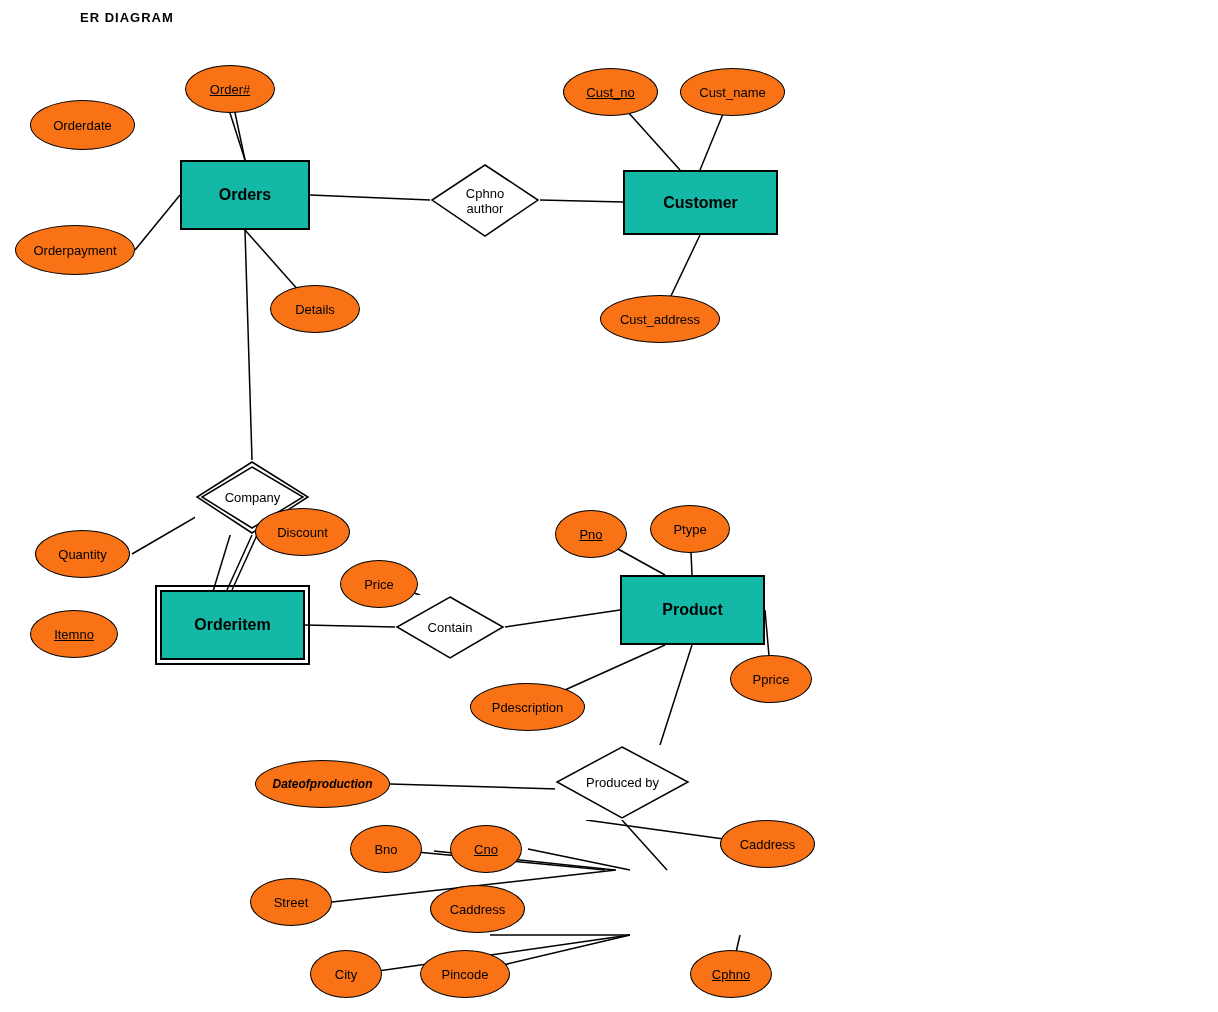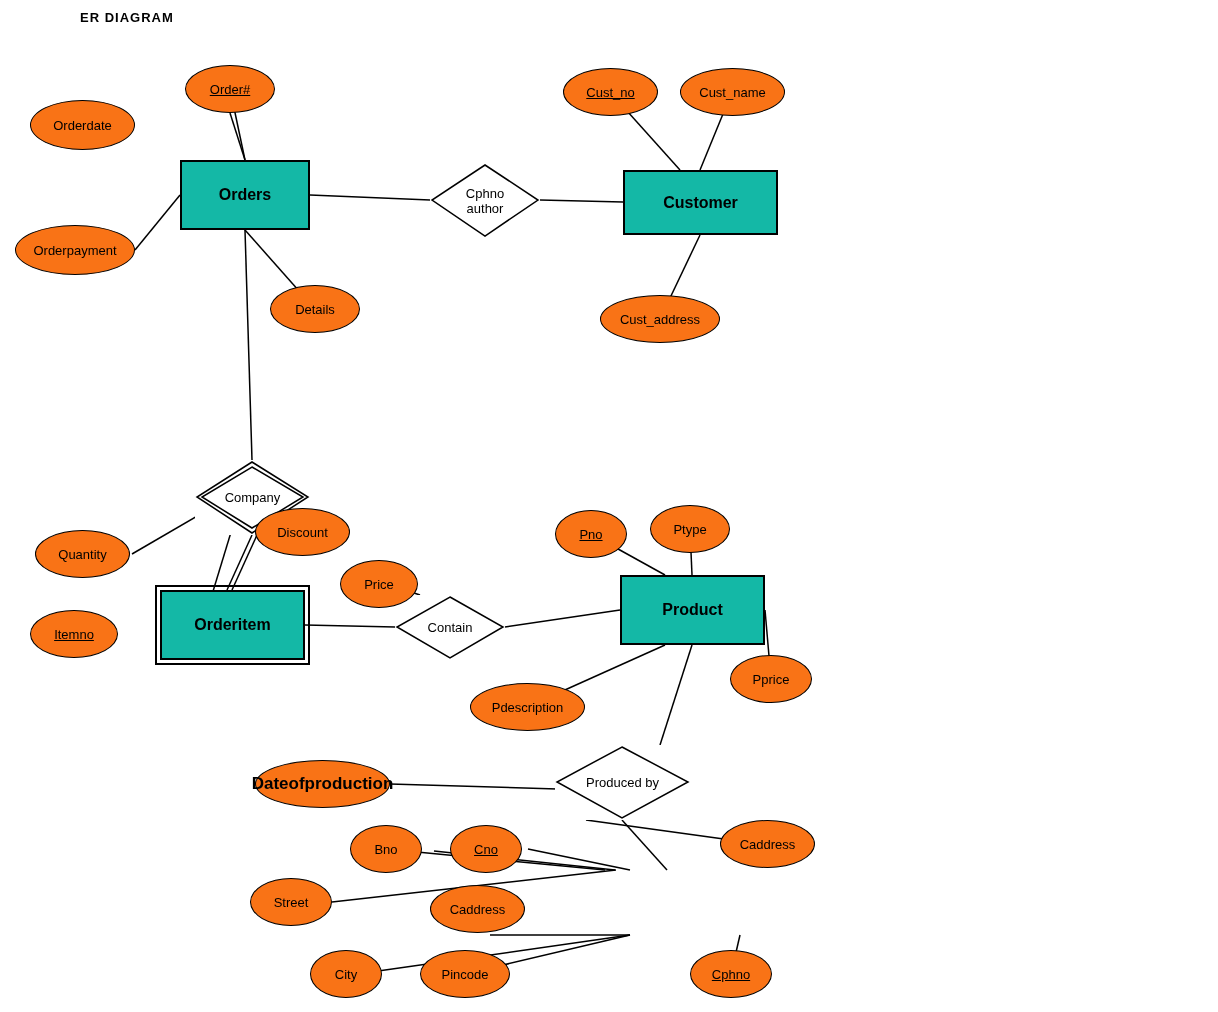--- a/index.html
+++ b/index.html
@@ -242,21 +242,21 @@
 
   <div class="attribute" style="left:470px; top:683px; width:115px; height:48px;">
     <span>Pdescription</span>
   </div>
 
   <div class="attribute" style="left:730px; top:655px; width:82px; height:48px;">
     <span>Pprice</span>
   </div>
 
   <div class="attribute" style="left:255px; top:760px; width:135px; height:48px;">
-    <span style="font-weight:bold; font-size:17px;">Dateofproduction</span>
+    <span style="font-weight:bold; font-size:12px;font-style:italic;">Dateofproduction</span>
   </div>
 
   <div class="attribute" style="left:350px; top:825px; width:72px; height:48px;">
     <span>Bno</span>
   </div>
 
   <div class="attribute key-attr" style="left:450px; top:825px; width:72px; height:48px;">
     <span style="text-decoration:underline;">Cno</span>
   </div>
 

